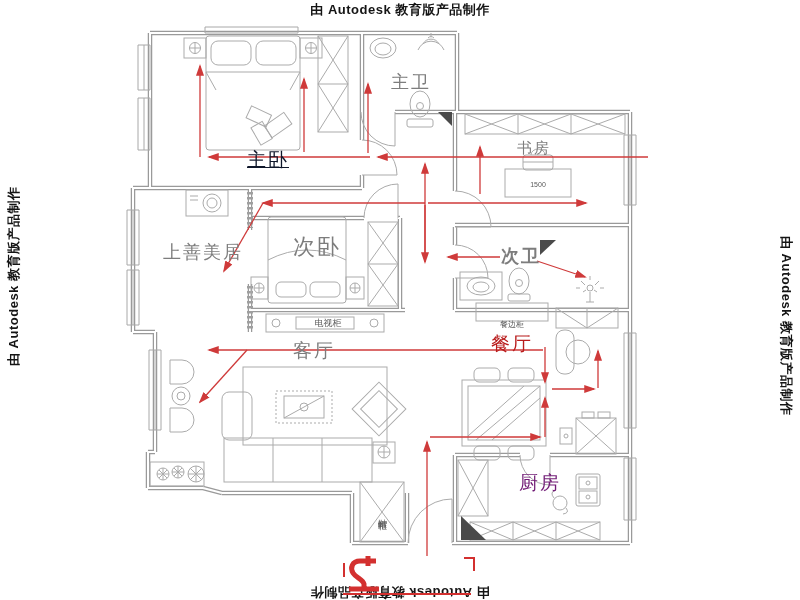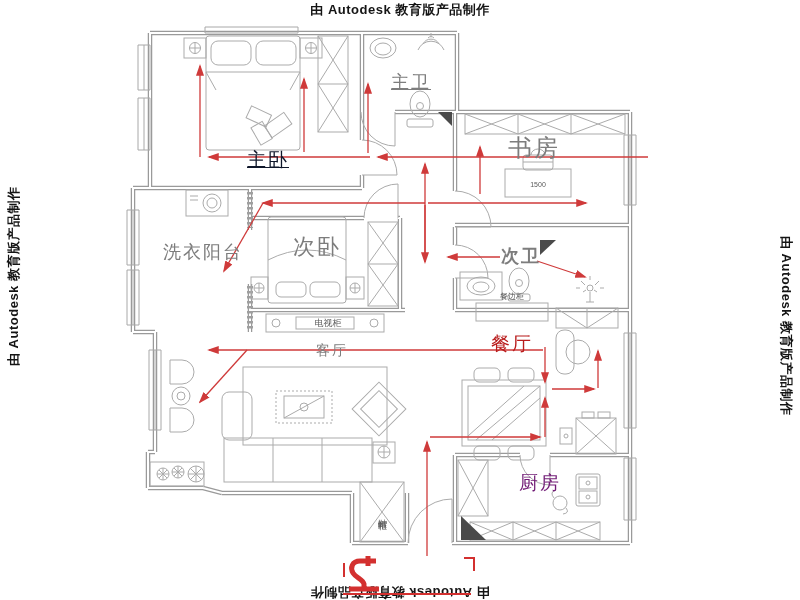--- a/index.html
+++ b/index.html
@@ -269,30 +269,30 @@
         <line x1="545" y1="437" x2="545" y2="398" stroke="#cf3a3a" stroke-width="1.3" marker-end="url(#ah)"></line>
         <line x1="430" y1="437" x2="540" y2="437" stroke="#cf3a3a" stroke-width="1.3" marker-end="url(#ah)"></line>
         <line x1="427" y1="556" x2="427" y2="442" stroke="#cf3a3a" stroke-width="1.3" marker-end="url(#ah)"></line>
         <line x1="543" y1="350" x2="209" y2="350" stroke="#cf3a3a" stroke-width="1.3" marker-end="url(#ah)"></line>
         <line x1="247" y1="350" x2="200" y2="402" stroke="#cf3a3a" stroke-width="1.3" marker-end="url(#ah)"></line>
       </g>
   </svg>
 
   <div id="label-layer">
       <div class="room-label" style="left: 268px; top: 160px; font-size: 19px; color: #0f172a; text-decoration: underline;">主卧</div>
-      <div class="room-label" style="left: 411px; top: 82px; font-size: 18px; color: rgb(125, 125, 125); text-decoration: underline;">主卫</div>
-      <div class="room-label" style="left: 534px; top: 148px; font-size: 24px; color: rgb(125, 125, 125);">书房</div>
-      <div class="room-label" style="left: 203px; top: 252px; font-size: 18px; color: rgb(125, 125, 125);">洗衣阳台</div>
+      <div class="room-label" style="left: 411px; top: 82px; font-size: 18px; color: rgb(125, 125, 125);">主卫</div>
+      <div class="room-label" style="left: 534px; top: 148px; font-size: 15px; color: rgb(125, 125, 125);">书房</div>
+      <div class="room-label" style="left: 203px; top: 252px; font-size: 18px; color: rgb(125, 125, 125);">上善美居</div>
       <div class="room-label" style="left: 317px; top: 247px; font-size: 22px; color: rgb(125, 125, 125);">次卧</div>
       <div class="room-label" style="left: 521px; top: 256px; font-size: 18px; color: rgb(125, 125, 125); font-weight: bold;">次卫</div>
-      <div class="room-label" style="left: 332px; top: 351px; font-size: 14px; color: rgb(125, 125, 125);">客厅</div>
+      <div class="room-label" style="left: 314px; top: 351px; font-size: 19px; color: rgb(125, 125, 125);">客厅</div>
       <div class="room-label" style="left: 512px; top: 344px; font-size: 19px; color: #b91c1c;">餐厅</div>
       <div class="room-label" style="left: 540px; top: 483px; font-size: 19px; color: #701a75;">厨房</div>
       <div class="room-label mini-label" style="left: 328px; top: 323px; font-size: 9px;">电视柜</div>
-      <div class="room-label mini-label" style="left: 512px; top: 296px; font-size: 8px;">餐边柜</div>
+      <div class="room-label mini-label" style="left: 512px; top: 324px; font-size: 8px;">餐边柜</div>
       <div class="room-label v-label mini-label" style="left: 382px; top: 513px; font-size: 9px;">鞋帽柜</div>
       <div class="room-label mini-label" style="left: 538px; top: 184px; font-size: 7px;">1500</div>
     </div>
 
   <div id="logo">
     <svg width="40" height="47" style="position:absolute;left:2px;top:1px;">
       <path d="M33,9 H17 C9,9 7,16 10,21 C13,26 20,27 21,32 L21,36" fill="none" stroke="#d3302f" stroke-width="5"></path>
       <path d="M25,4 V14" stroke="#d3302f" stroke-width="5" fill="none"></path>
       <path d="M6,37 H36" stroke="#d3302f" stroke-width="5" fill="none"></path>
     </svg>

